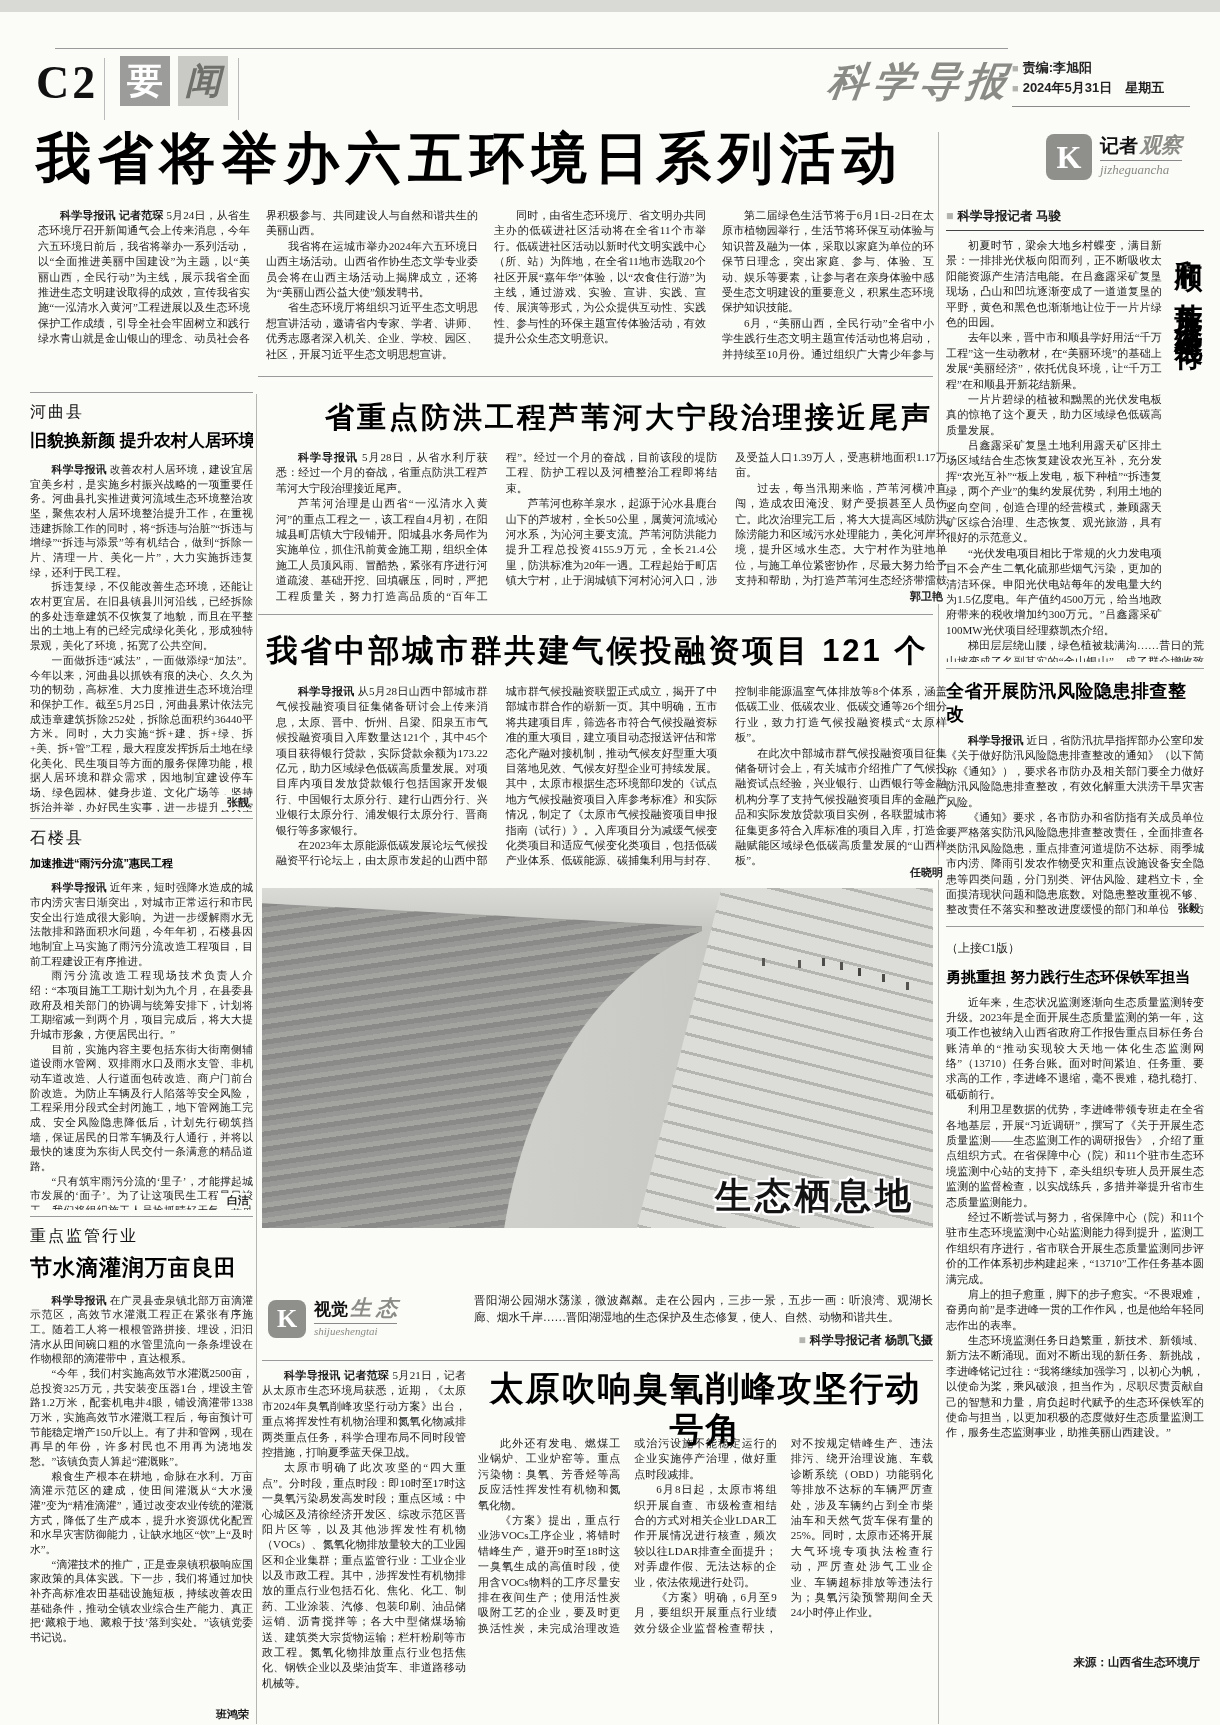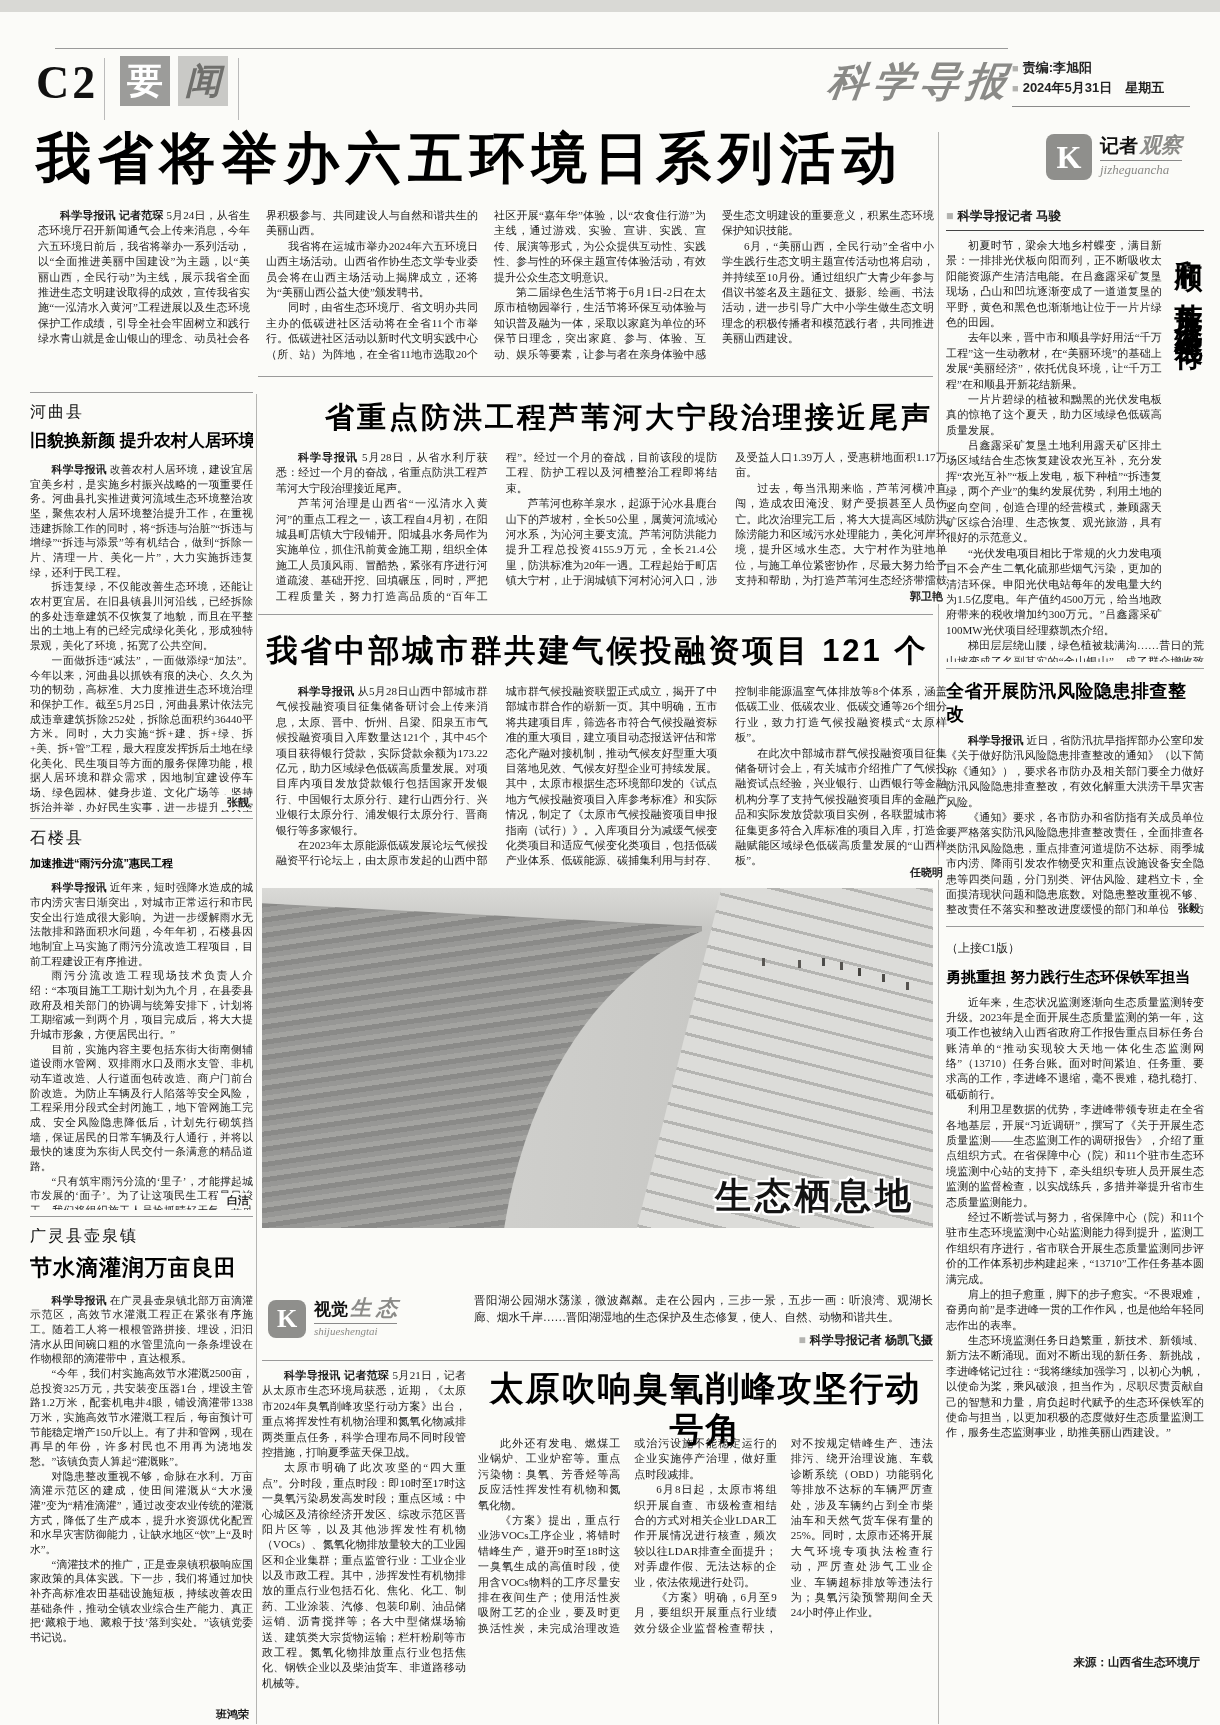--- a/index.html
+++ b/index.html
@@ -107,20 +107,21 @@
     <div class="kbox">K</div>
     <div>
       <div class="oline1"><span>记者</span><span class="script">观察</span></div>
       <div class="oline2">jizheguancha</div>
     </div>
   </div>
   <div class="lead-body">
     <p class="p"><b class="intro">科学导报讯 记者范琛</b><span> 5月24日，从省生态环境厅召开新闻通气会上传来消息，今年六五环境日前后，我省将举办一系列活动，以“全面推进美丽中国建设”为主题，以“美丽山西，全民行动”为主线，展示我省全面推进生态文明建设取得的成效，宣传我省实施“一泓清水入黄河”工程进展以及生态环境保护工作成绩，引导全社会牢固树立和践行绿水青山就是金山银山的理念、动员社会各界积极参与、共同建设人与自然和谐共生的美丽山西。</span></p>
     <div>
         <p class="p">我省将在运城市举办2024年六五环境日山西主场活动。山西省作协生态文学专业委员会将在山西主场活动上揭牌成立，还将为“美丽山西公益大使”颁发聘书。</p>
+        <p class="p">省生态环境厅将组织习近平生态文明思想宣讲活动，邀请省内专家、学者、讲师、优秀志愿者深入机关、企业、学校、园区、社区，开展习近平生态文明思想宣讲。</p>
         <p class="p">同时，由省生态环境厅、省文明办共同主办的低碳进社区活动将在全省11个市举行。低碳进社区活动以新时代文明实践中心（所、站）为阵地，在全省11地市选取20个社区开展“嘉年华”体验，以“农食住行游”为主线，通过游戏、实验、宣讲、实践、宣传、展演等形式，为公众提供互动性、实践性、参与性的环保主题宣传体验活动，有效提升公众生态文明意识。</p>
         <p class="p">第二届绿色生活节将于6月1日-2日在太原市植物园举行，生活节将环保互动体验与知识普及融为一体，采取以家庭为单位的环保节日理念，突出家庭、参与、体验、互动、娱乐等要素，让参与者在亲身体验中感受生态文明建设的重要意义，积累生态环境保护知识技能。</p>
         <p class="p">6月，“美丽山西，全民行动”全省中小学生践行生态文明主题宣传活动也将启动，并持续至10月份。通过组织广大青少年参与倡议书签名及主题征文、摄影、绘画、书法活动，进一步引导广大中小学生做生态文明理念的积极传播者和模范践行者，共同推进美丽山西建设。</p>
       </div>
   </div>
 
   <div class="vrule" style="left:938px;top:120px;height:1592px;"></div>
   <div class="vrule" style="left:256px;top:382px;height:1330px;"></div>
 
   <div class="rcol" style="top:198px;">
@@ -184,26 +185,26 @@
     <div>
         <p class="p">雨污分流改造工程现场技术负责人介绍：“本项目施工工期计划为九个月，在县委县政府及相关部门的协调与统筹安排下，计划将工期缩减一到两个月，项目完成后，将大大提升城市形象，方便居民出行。”</p>
         <p class="p">目前，实施内容主要包括东街大街南侧辅道设雨水管网、双排雨水口及雨水支管、非机动车道改造、人行道面包砖改造、商户门前台阶改造。为防止车辆及行人陷落等安全风险，工程采用分段式全封闭施工，地下管网施工完成、安全风险隐患降低后，计划先行砌筑挡墙，保证居民的日常车辆及行人通行，并将以最快的速度为东街人民交付一条满意的精品道路。</p>
         <p class="p">“只有筑牢雨污分流的‘里子’，才能撑起城市发展的‘面子’。为了让这项民生工程早日竣工，我们将组织施工人员抢抓晴好天气，开足马力，全力跑出项目建设‘加速度’。”项目负责人说。</p>
       </div>
     <span class="author">白洁</span>
   </div>
 
   <div class="hrule" style="left:30px;top:1204px;width:223px;"></div>
   <div class="scol art" style="top:1216px;height:496px;">
-    <div class="kick">广灵县壶泉镇</div>
+    <div class="kick">重点监管行业</div>
     <div class="side-h big">节水滴灌润万亩良田</div>
     <p class="p"><b class="intro">科学导报讯</b><span> 在广灵县壶泉镇北部万亩滴灌示范区，高效节水灌溉工程正在紧张有序施工。随着工人将一根根管路拼接、埋设，汩汩清水从田间碗口粗的水管里流向一条条埋设在作物根部的滴灌带中，直达根系。</span></p>
     <div>
         <p class="p">“今年，我们村实施高效节水灌溉2500亩，总投资325万元，共安装变压器1台，埋设主管路1.2万米，配套机电井4眼，铺设滴灌带1338万米，实施高效节水灌溉工程后，每亩预计可节能稳定增产150斤以上。有了井和管网，现在再旱的年份，许多村民也不用再为浇地发愁。”该镇负责人算起“灌溉账”。</p>
-        <p class="p">对隐患整改重视不够，命脉在水利。万亩滴灌示范区的建成，使田间灌溉从“大水漫灌”变为“精准滴灌”，通过改变农业传统的灌溉方式，降低了生产成本，提升水资源优化配置和水旱灾害防御能力，让缺水地区“饮”上“及时水”。</p>
+        <p class="p">粮食生产根本在耕地，命脉在水利。万亩滴灌示范区的建成，使田间灌溉从“大水漫灌”变为“精准滴灌”，通过改变农业传统的灌溉方式，降低了生产成本，提升水资源优化配置和水旱灾害防御能力，让缺水地区“饮”上“及时水”。</p>
         <p class="p">“滴灌技术的推广，正是壶泉镇积极响应国家政策的具体实践。下一步，我们将通过加快补齐高标准农田基础设施短板，持续改善农田基础条件，推动全镇农业综合生产能力、真正把‘藏粮于地、藏粮于技’落到实处。”该镇党委书记说。</p>
       </div>
     <span class="author">班鸿荣</span>
   </div>
 
   <div class="hrule" style="left:258px;top:364px;width:675px;"></div>
   <div class="mid-h" style="top:390px;text-align:right;">省重点防洪工程芦苇河大宁段治理接近尾声</div>
   <div class="mbody art" style="top:438px;height:156px;">
     <p class="p"><b class="intro">科学导报讯</b><span> 5月28日，从省水利厅获悉：经过一个月的奋战，省重点防洪工程芦苇河大宁段治理接近尾声。</span></p>
     <div>

